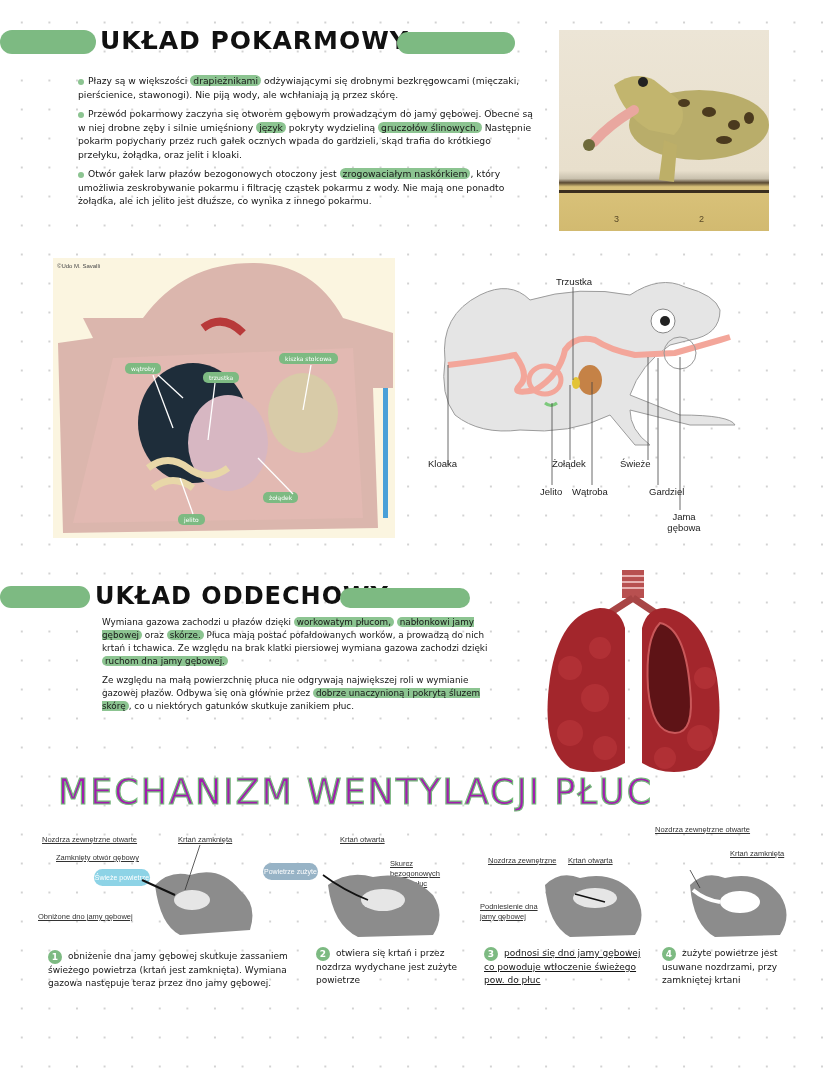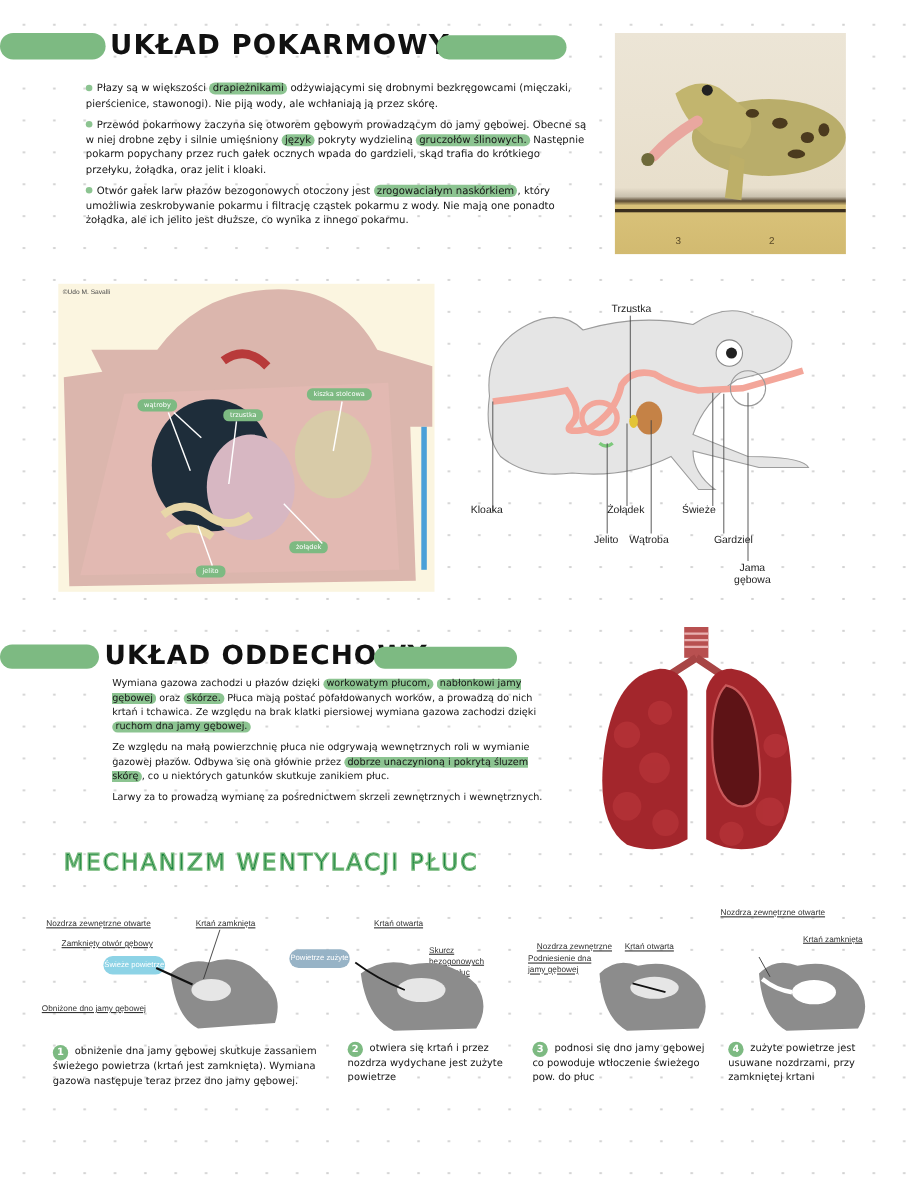--- a/index.html
+++ b/index.html
@@ -18,21 +18,21 @@
   .hl{background:#8cc491;border-radius:6px;padding:0 3px;}
   .bullet{display:inline-block;width:6px;height:6px;border-radius:50%;background:#8cc491;margin-right:4px;vertical-align:middle;}
   .para{margin:0 0 6px 0;}
   .photo{position:absolute;overflow:hidden;}
   .lbl-green{position:absolute;background:#7dba82;color:#fff;font-size:6px;padding:2px 6px;border-radius:5px;white-space:nowrap;}
   .diag-lbl{position:absolute;font-family:"Liberation Sans",sans-serif;font-size:9.5px;color:#222;white-space:nowrap;}
   .mech-lbl{position:absolute;font-family:"Liberation Sans",sans-serif;font-size:7.5px;color:#333;white-space:nowrap;text-decoration:underline;}
   .air-bubble{position:absolute;border-radius:12px;color:#fff;font-family:"Liberation Sans",sans-serif;font-size:7px;text-align:center;line-height:9px;padding:4px 0;}
   .step-num{display:inline-block;width:14px;height:14px;border-radius:50%;background:#7dba82;color:#fff;font-size:9px;text-align:center;line-height:14px;font-weight:bold;margin-right:6px;vertical-align:top;}
   .step{position:absolute;font-size:9px;line-height:13px;}
-  .mech-title{position:absolute;font-family:"DejaVu Sans",sans-serif;font-size:21px;letter-spacing:2px;color:#15803d;-webkit-text-stroke:1.2px #74b87a;font-weight:normal;}
+  .mech-title{position:absolute;font-family:"DejaVu Sans",sans-serif;font-size:35px;letter-spacing:2px;color:#a21caf;-webkit-text-stroke:1.2px #74b87a;font-weight:normal;}
 </style>
 </head>
 <body>
 
 <div class="pill" style="left:0;top:30px;width:96px;height:24px;"></div>
 <div class="title" style="left:100px;top:26px;font-size:25px;">UKŁAD POKARMOWY</div>
 <div class="pill" style="left:397px;top:32px;width:118px;height:22px;"></div>
 
 <div class="abs hand" style="left:78px;top:74px;width:455px;">
   <p class="para"><span class="bullet"></span><span>Płazy są w większości </span><span class="hl">drapieżnikami</span><span> odżywiającymi się drobnymi bezkręgowcami (mięczaki, pierścienice, stawonogi). Nie piją wody, ale wchłaniają ją przez skórę.</span></p>
@@ -120,22 +120,21 @@
   <div class="diag-lbl" style="left:212px;top:221px;margin-left:17px;">Gardziel</div>
   <div class="diag-lbl" style="left:244px;top:246px;width:40px;white-space:normal;text-align:center;line-height:11px;">Jama gębowa</div>
 </div>
 
 <div class="pill" style="left:0;top:586px;width:90px;height:22px;"></div>
 <div class="title" style="left:95px;top:582px;font-size:24px;">UKŁAD ODDECHOWY</div>
 <div class="pill" style="left:340px;top:588px;width:130px;height:20px;"></div>
 
 <div class="abs hand" style="left:82px;top:616px;width:405px;font-size:8.8px;line-height:13px;margin-left:20px;">
   <p class="para"><span>Wymiana gazowa zachodzi u płazów dzięki </span><span class="hl">workowatym płucom,</span><span> </span><span class="hl">nabłonkowi jamy gębowej</span><span> oraz </span><span class="hl">skórze.</span><span> Płuca mają postać pofałdowanych worków, a prowadzą do nich krtań i tchawica. Ze względu na brak klatki piersiowej wymiana gazowa zachodzi dzięki </span><span class="hl">ruchom dna jamy gębowej.</span></p>
-  <p class="para"><span>Ze względu na małą powierzchnię płuca nie odgrywają wewnętrznych roli w wymianie gazowej płazów. Odbywa się ona głównie przez </span><span class="hl">dobrze unaczynioną i pokrytą śluzem skórę</span><span>, co u niektórych gatunków skutkuje zanikiem płuc.</span></p>
-  <p class="para"><span>Larwy za to prowadzą wymianę za pośrednictwem skrzeli zewnętrznych i wewnętrznych.</span></p>
+  <p class="para"><span>Ze względu na małą powierzchnię płuca nie odgrywają największej roli w wymianie gazowej płazów. Odbywa się ona głównie przez </span><span class="hl">dobrze unaczynioną i pokrytą śluzem skórę</span><span>, co u niektórych gatunków skutkuje zanikiem płuc.</span></p>
 </div>
 
 <div class="abs" style="left:540px;top:568px;width:190px;height:210px;">
   <svg width="190" height="210" viewBox="0 0 190 210">
     <rect x="82" y="2" width="22" height="28" fill="#b85050"></rect>
     <g stroke="#e8b0b0" stroke-width="2">
         <line x1="82" y1="8" x2="104" y2="8"></line>
         <line x1="82" y1="14" x2="104" y2="14"></line>
         <line x1="82" y1="20" x2="104" y2="20"></line>
       </g>
@@ -174,21 +173,21 @@
 <div class="mech-lbl" style="left:340px;top:835px;">Krtań otwarta</div>
 <div class="mech-lbl" style="left:390px;top:859px;width:70px;white-space:normal;line-height:10px;">Skurcz bezogonowych ściany płuc</div>
 <svg class="abs" style="left:318px;top:865px;" width="130" height="75">
   <path d="M10 20 Q30 5 55 12 Q90 5 115 30 Q128 50 115 70 L40 72 Q15 60 10 20Z" fill="#8c8c8c"></path>
   <ellipse cx="65" cy="35" rx="22" ry="11" fill="#e6e6e6"></ellipse>
   <path d="M50 35 Q25 25 5 10" stroke="#111" stroke-width="1.6" fill="none"></path>
 </svg>
 
 <div class="mech-lbl" style="left:488px;top:856px;">Nozdrza zewnętrzne</div>
 <div class="mech-lbl" style="left:568px;top:856px;">Krtań otwarta</div>
-<div class="mech-lbl" style="left:480px;top:867px;width:70px;white-space:normal;line-height:10px;">Podniesienie dna jamy gębowej</div>
+<div class="mech-lbl" style="left:480px;top:902px;width:70px;white-space:normal;line-height:10px;">Podniesienie dna jamy gębowej</div>
 <svg class="abs" style="left:540px;top:870px;" width="110" height="70">
   <path d="M5 15 Q20 0 40 8 Q75 0 95 25 Q108 45 95 65 L30 67 Q8 55 5 15Z" fill="#8c8c8c"></path>
   <ellipse cx="55" cy="28" rx="22" ry="10" fill="#e6e6e6"></ellipse>
   <line x1="35" y1="24" x2="65" y2="32" stroke="#111" stroke-width="1.6"></line>
 </svg>
 
 <div class="mech-lbl" style="left:655px;top:825px;">Nozdrza zewnętrzne otwarte</div>
 <div class="mech-lbl" style="left:730px;top:849px;">Krtań zamknięta</div>
 <svg class="abs" style="left:685px;top:870px;" width="110" height="70">
   <path d="M5 15 Q20 0 40 8 Q75 0 95 25 Q108 45 95 65 L30 67 Q8 55 5 15Z" fill="#8c8c8c"></path>
@@ -196,18 +195,18 @@
   <path d="M8 20 Q20 30 35 32" stroke="#fff" stroke-width="4" fill="none"></path>
   <line x1="5" y1="0" x2="15" y2="18" stroke="#333" stroke-width="0.8"></line>
 </svg>
 
 <div class="step hand" style="left:48px;top:950px;width:260px;">
   <span class="step-num">1</span><span>obniżenie dna jamy gębowej skutkuje zassaniem świeżego powietrza (krtań jest zamknięta). Wymiana gazowa następuje teraz przez dno jamy gębowej.</span>
 </div>
 <div class="step hand" style="left:316px;top:947px;width:160px;">
   <span class="step-num">2</span><span>otwiera się krtań i przez nozdrza wydychane jest zużyte powietrze</span>
 </div>
-<div class="step hand" style="left:484px;top:947px;width:160px;">
+<div class="step hand" style="left:484px;top:947px;width:160px;text-decoration:underline;">
   <span class="step-num">3</span><span>podnosi się dno jamy gębowej co powoduje wtłoczenie świeżego pow. do płuc</span>
 </div>
 <div class="step hand" style="left:662px;top:947px;width:140px;">
   <span class="step-num">4</span><span>zużyte powietrze jest usuwane nozdrzami, przy zamkniętej krtani</span>
 </div>
 
 </body></html>

